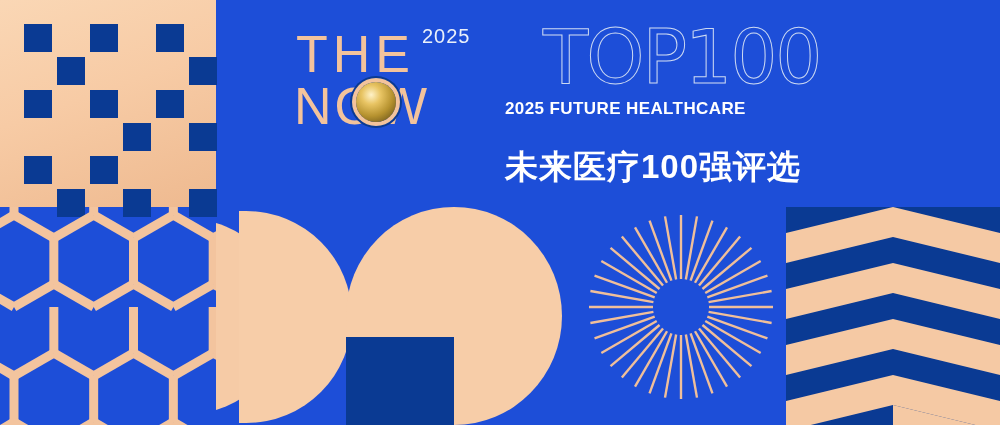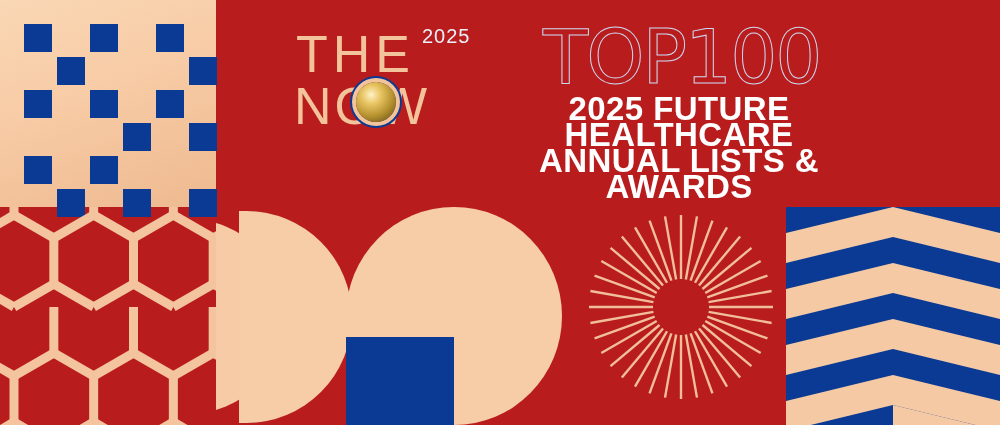--- a/index.html
+++ b/index.html
@@ -1,23 +1,22 @@
 <!DOCTYPE html>
 <html><head>
 <meta charset="utf-8">
 <style>
   html,body{margin:0;padding:0;background:#ffffff;}
   *{box-sizing:border-box;}
   .banner{
     position:relative;
     width:1000px;height:425px;
-    background:#b91c1c;
+    background:#1d4ed8;
     overflow:hidden;
     font-family:"Liberation Sans", sans-serif;
-    text-align:center;
   }
 
   
   .checker-block{
     position:absolute;left:0;top:0;width:216px;height:207px;
     background:linear-gradient(160deg,#fad7b5 0%,#f7cba5 45%,#eeb98f 100%);
   }
   .checker-grid{
     position:absolute;left:24px;top:24px;width:168px;height:160px;
   }
@@ -99,21 +98,21 @@
   .top100{
     position:absolute;left:0;top:-4px;
     font-size:74px;line-height:74px;font-weight:400;letter-spacing:-2px;
     color:transparent;
     -webkit-text-stroke:1px #ccd9f2;
     font-family:"DejaVu Sans", sans-serif;
     margin-left:40px;
   }
   .sub-en{
     position:absolute;left:2px;top:72px;
-    font-size:33px;line-height:26px;font-weight:bold;letter-spacing:.4px;
+    font-size:17px;line-height:26px;font-weight:bold;letter-spacing:.4px;
     color:#ffffff;
     font-family:"Liberation Sans", sans-serif;
   }
   .sub-en span{display:block;}
   .sub-cn{
     position:absolute;left:2px;top:125px;
     font-size:33px;line-height:36px;font-weight:bold;letter-spacing:1px;
     color:#ffffff;
   }
 </style>
@@ -433,17 +432,17 @@
     <div class="logo-the">THE</div>
     <div class="logo-year">2025</div>
     <div class="logo-now">NOW</div>
     <div class="gold-orb"></div>
   </div>
 
   <div class="headline-wrap">
     <div class="top100">TOP100</div>
     <div class="sub-en">
       <span>2025 FUTURE HEALTHCARE</span>
-      <span>ANNUAL LISTS &amp; AWARDS</span>
     </div>
+    <div class="sub-cn">未来医疗100强评选</div>
   </div>
 
 </div>
 
 </body></html>

